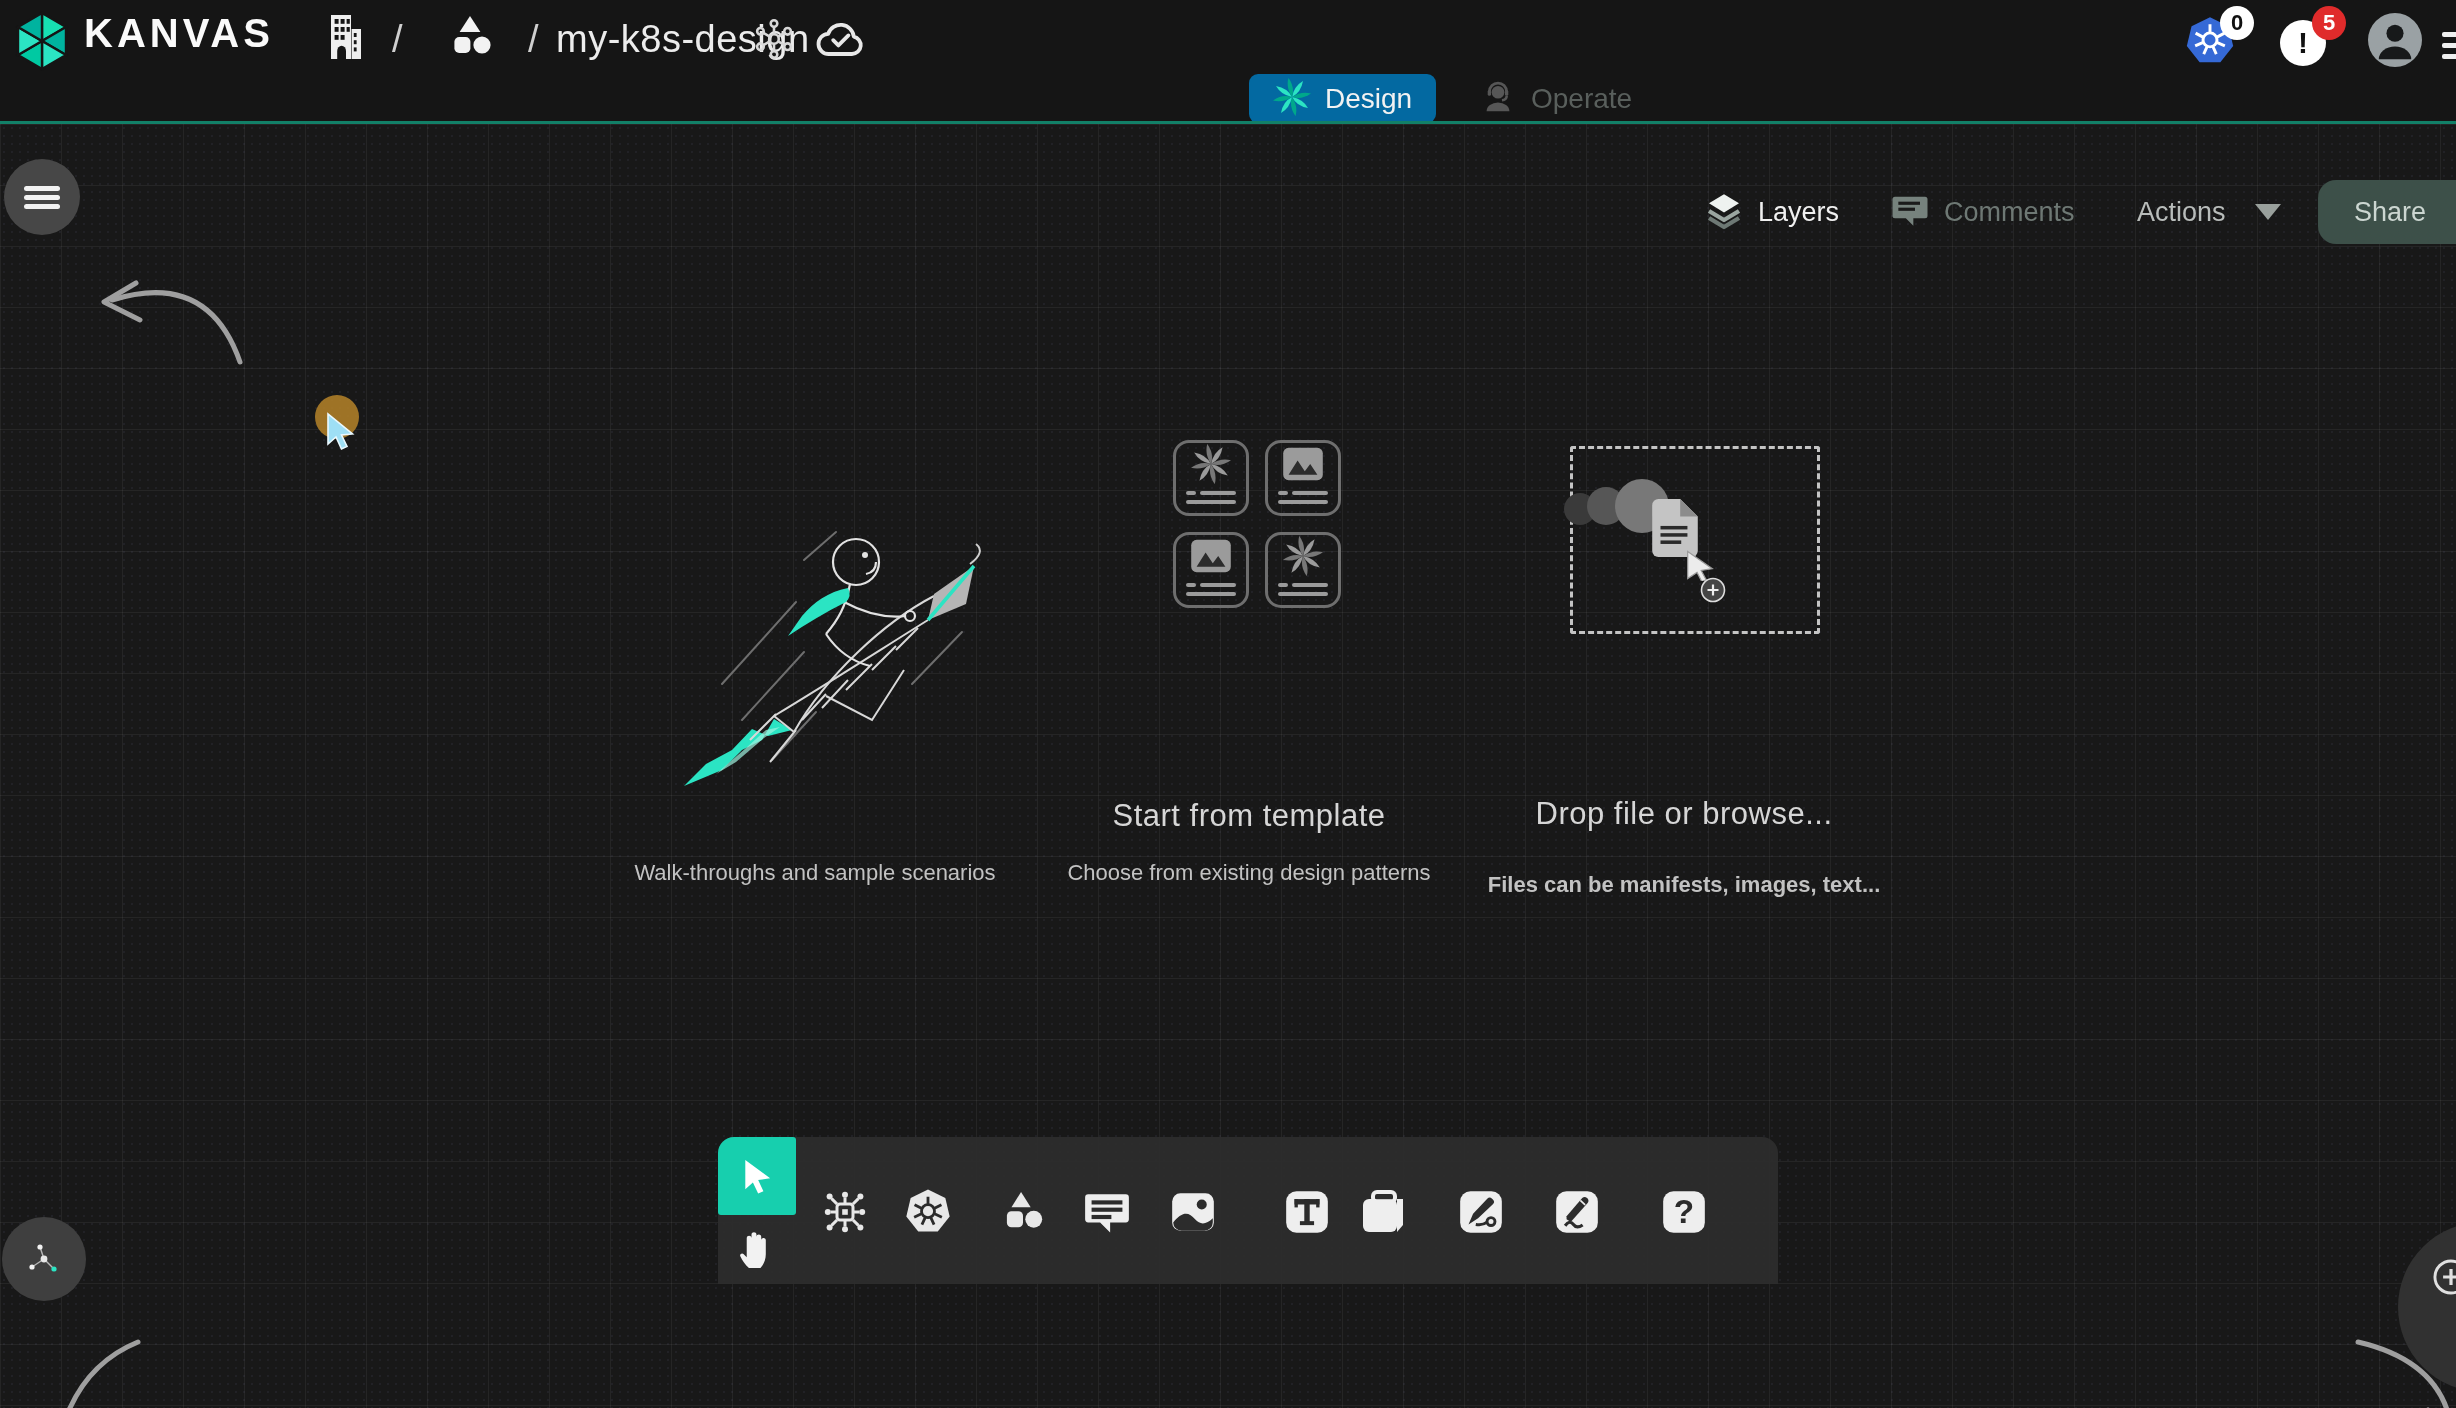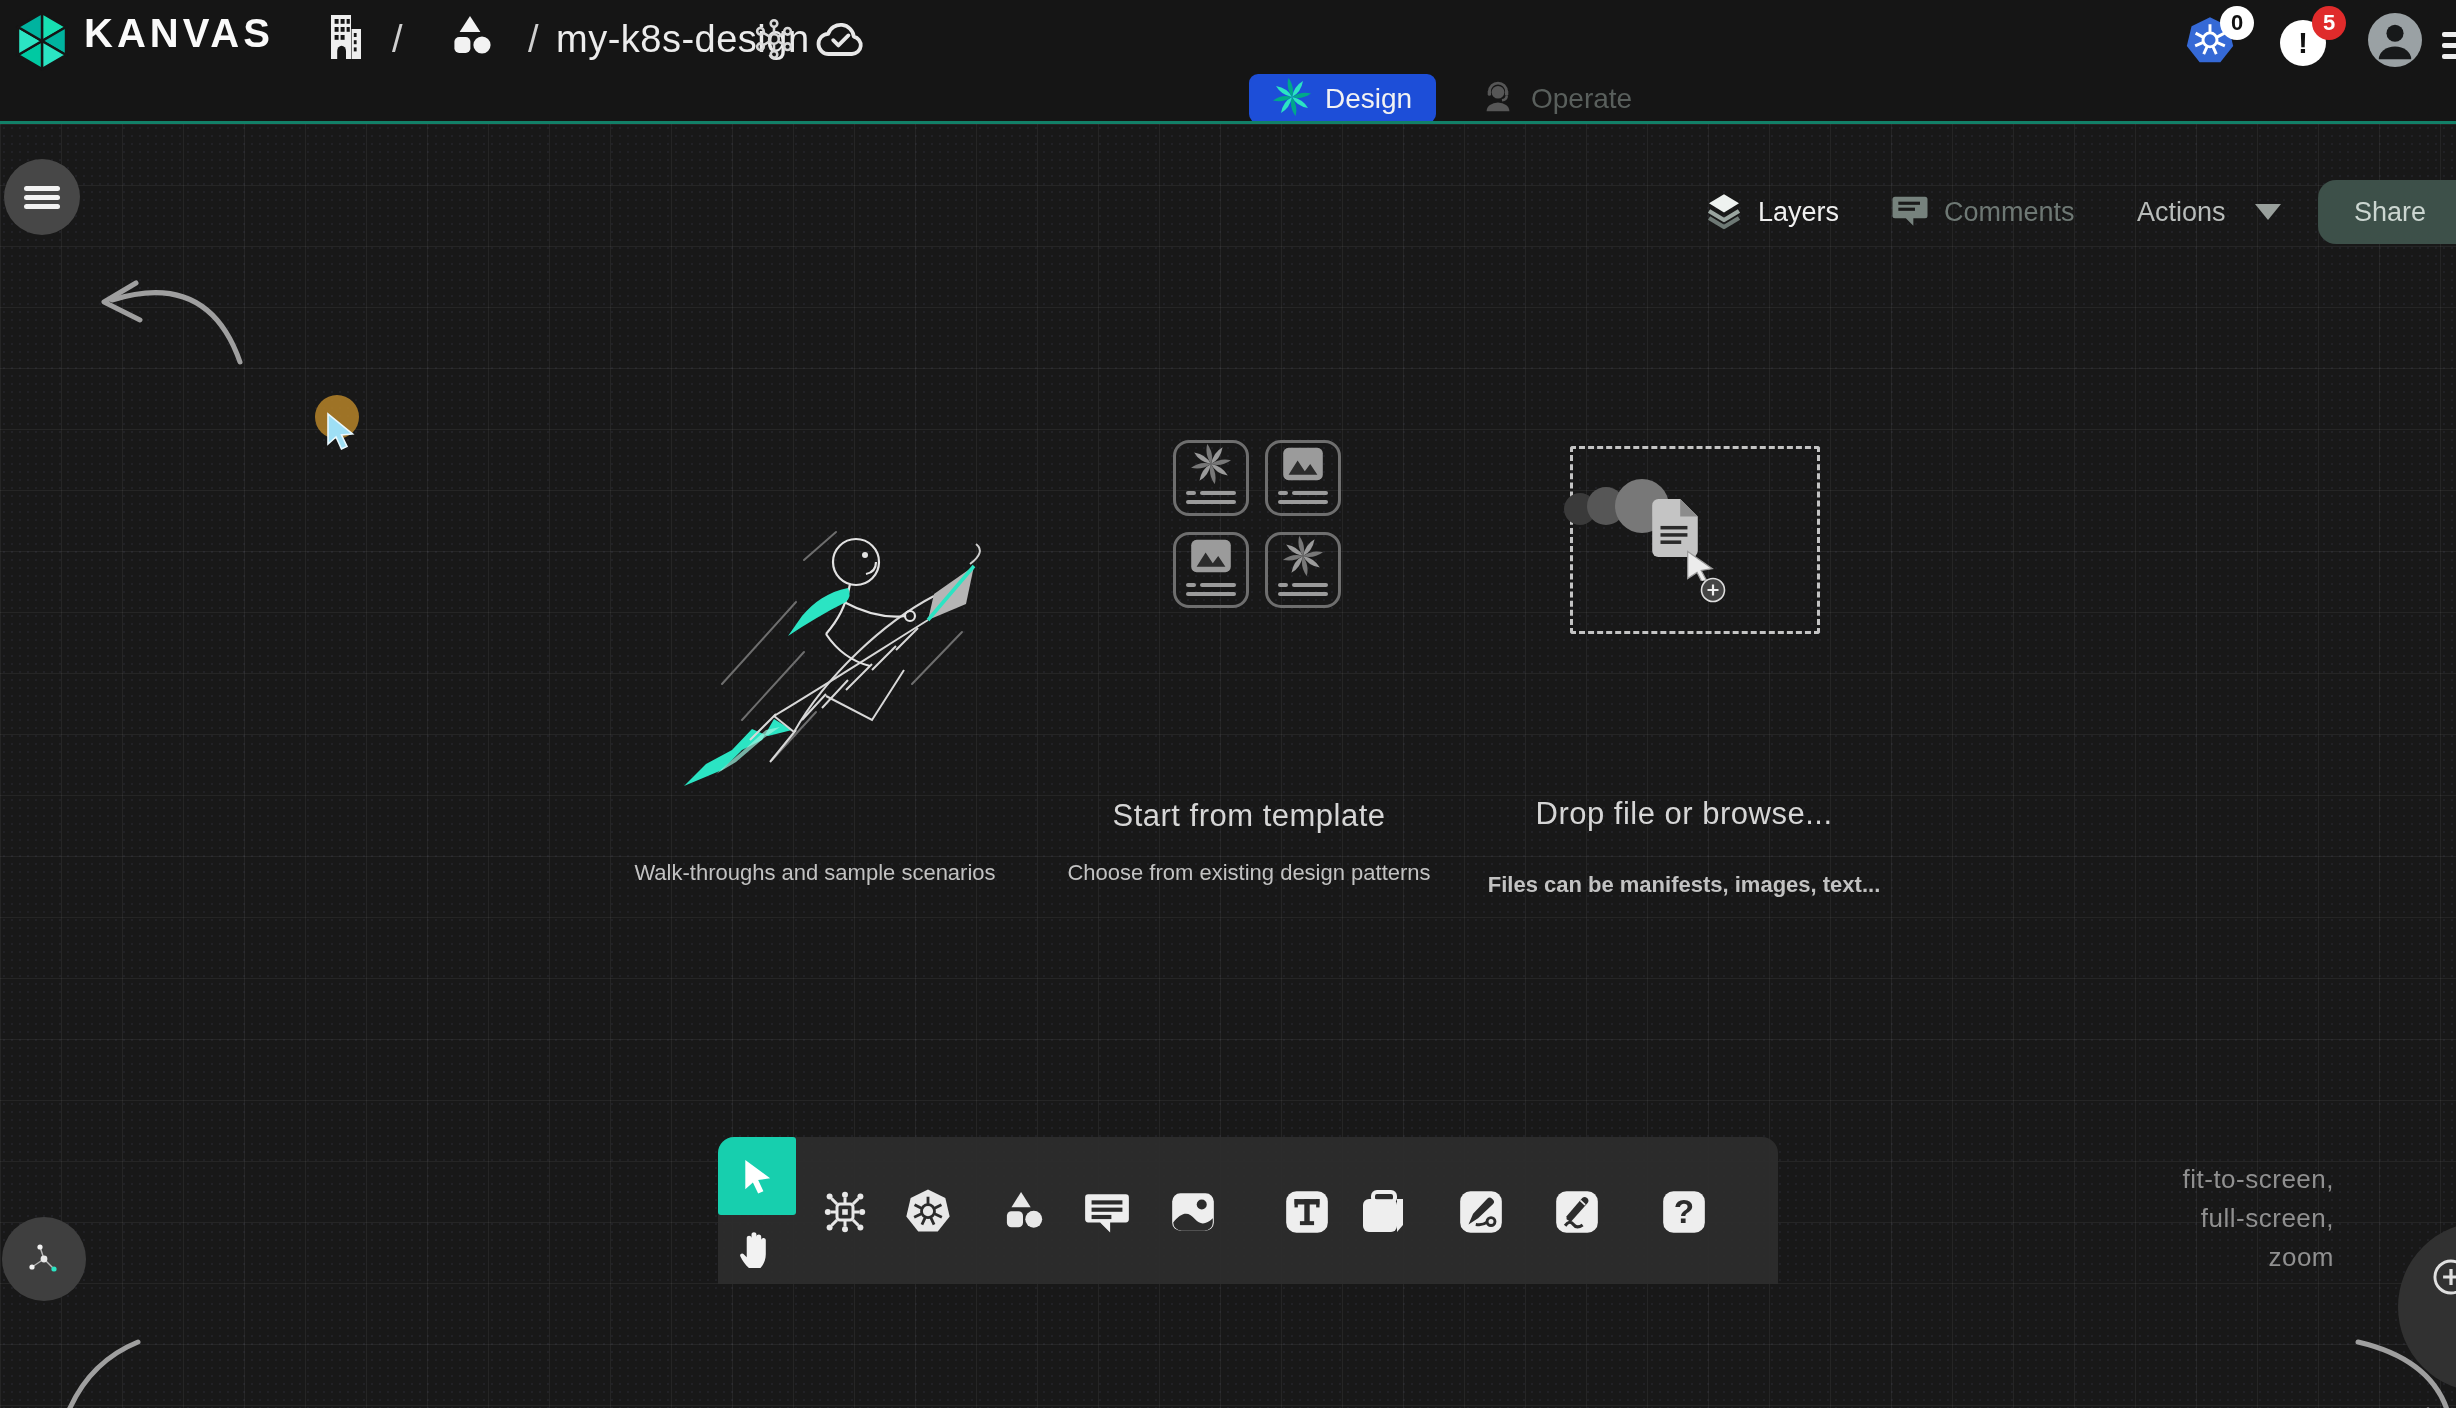--- a/index.html
+++ b/index.html
@@ -11,21 +11,21 @@
   }
   
   .topbar { position:absolute; left:0; top:0; width:2456px; height:124px; background:#151515; z-index:10; }
   .topbar-accent { position:absolute; left:0; top:121px; width:2456px; height:3px; background:#128068; }
   .logo-wrap { position:absolute; left:14px; top:11px; display:flex; gap:14px; }
   .logo-text { color:#fafafa; font-size:40px; font-weight:bold; letter-spacing:4px; }
   .crumb { position:absolute; top:0; height:78px; display:flex; align-items:center; }
   .crumb-sep { color:#cfcfcf; font-size:38px; font-weight:300; }
   .design-name { color:#ececec; font-size:38px; letter-spacing:0.5px; }
   .tab { position:absolute; top:74px; height:49px; display:flex; align-items:center; gap:14px; padding:0 24px; border-radius:9px; cursor:pointer; }
-  .tab.active { background:#1d4ed8; }
+  .tab.active { background:#0369a1; }
   .tab.active .tab-label { color:#f2f2f2; }
   .tab-label { font-size:28px; color:#595f5c; }
   .badge-icon { position:absolute; top:14px; }
   .count-badge { position:absolute; border-radius:50%; display:flex; align-items:center; justify-content:center; font-weight:bold; }
   .k8s-count { right:-16px; top:-8px; width:34px; height:34px; background:#fff; color:#111; font-size:22px; }
   .alert-count { right:-20px; top:-14px; width:34px; height:34px; background:#e02b2b; color:#fff; font-size:22px; }
   .alert-circle { width:46px; height:46px; border-radius:50%; background:#fff; display:flex; align-items:center; justify-content:center; color:#111; font-weight:bold; font-size:30px; }
   .avatar { position:absolute; right:34px; top:13px; width:54px; height:54px; border-radius:50%; background:#9aa1a4; overflow:hidden; }
   .mini-menu { position:absolute; right:-12px; top:32px; width:26px; display:flex; flex-direction:column; gap:6px; }
   .mini-menu i { display:block; height:5px; background:#efefef; border-radius:2px; }
@@ -268,25 +268,20 @@
   </div>
 
   <div class="share-btn">
     <span class="designbar-label">Share</span>
 
   </div>
 
   <div class="hl-circle"></div>
 
 
-  <div class="annot right" style="left:2034px; top:1160px; width:300px;">
-    <div>fit-to-screen,</div>
-    <div>full-screen,</div>
-    <div>zoom</div>
-  </div>
 
   <div style="position:absolute; left:676px; top:524px; z-index:3; cursor:pointer;">
     <svg width="336" height="268" viewBox="0 0 336 268">
       <g stroke="#6e6e6e" stroke-width="2" stroke-linecap="round">
         <line x1="46" y1="160" x2="120" y2="78"></line>
         <line x1="66" y1="196" x2="128" y2="128"></line>
         <line x1="96" y1="236" x2="140" y2="188"></line>
         <line x1="128" y1="36" x2="160" y2="8"></line>
         <line x1="236" y1="160" x2="286" y2="108"></line>
       </g>

